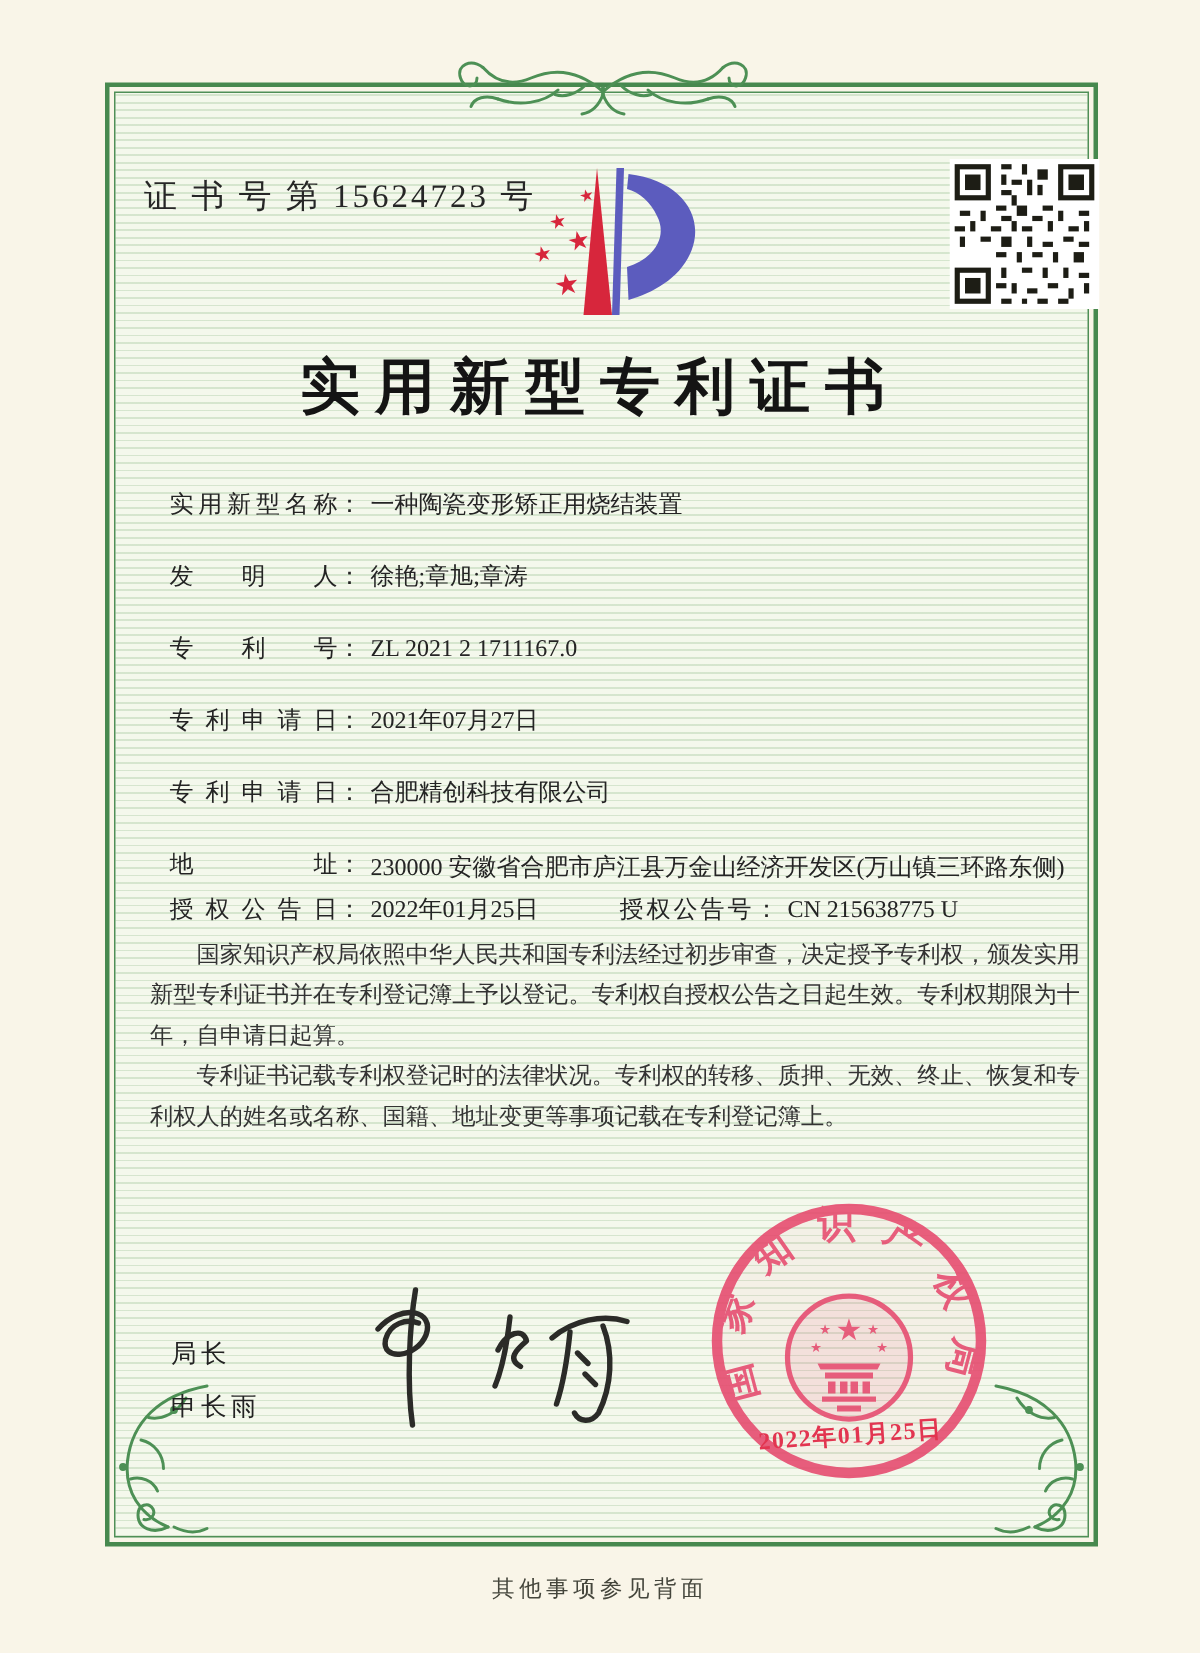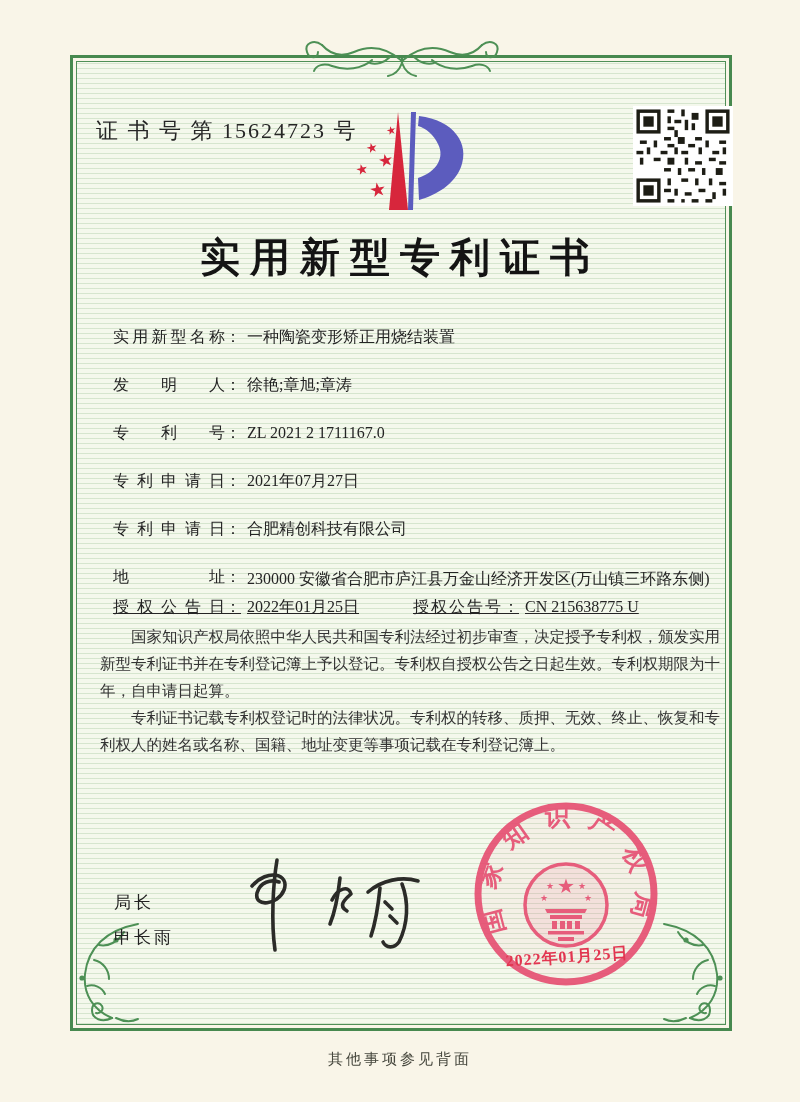--- a/index.html
+++ b/index.html
@@ -22,21 +22,21 @@
   .title{position:absolute;left:0;top:230px;width:800px;text-align:center;
          font-size:40px;font-weight:600;letter-spacing:10px;color:#141414;}
   
   .fields{position:absolute;left:113px;top:326px;width:610px;font-size:16px;color:#242424;}
   .f-row{display:flex;align-items:flex-start;line-height:22px;margin-bottom:26px;}
   .f-label{display:inline-block;width:112px;text-align:justify;text-align-last:justify;flex:0 0 112px;}
   .f-sep{flex:0 0 auto;margin-right:6px;}
   .f-value{flex:0 1 auto;}
   .f-row-address{margin-bottom:4px;}
   .f-row-address .f-value{width:478px;line-height:26px;}
-  .f-row-grant{text-decoration:underline;}
+  .f-row-grant{}
   .grant-right{margin-left:54px;display:flex;}
   .grant-right .f-label{width:auto;flex:0 0 auto;letter-spacing:2px;text-align-last:auto;}
   
   .paragraphs{position:absolute;left:100px;top:623px;width:622px;font-size:15.5px;
               line-height:27px;color:#333;}
   .paragraphs p{margin:0;text-indent:2em;}
   
   .signer{position:absolute;left:114px;top:885px;font-size:17px;line-height:35px;
           letter-spacing:3px;color:#222;}
   .signature{position:absolute;left:222px;top:850px;}

